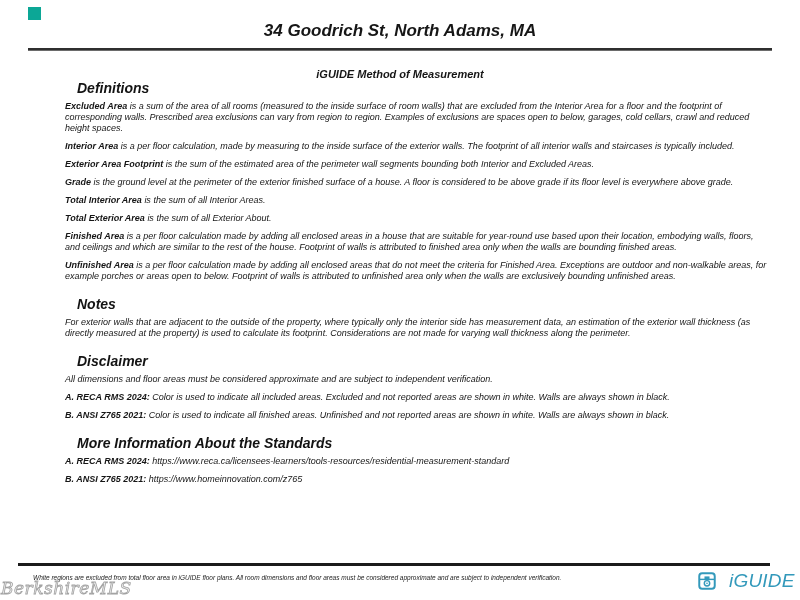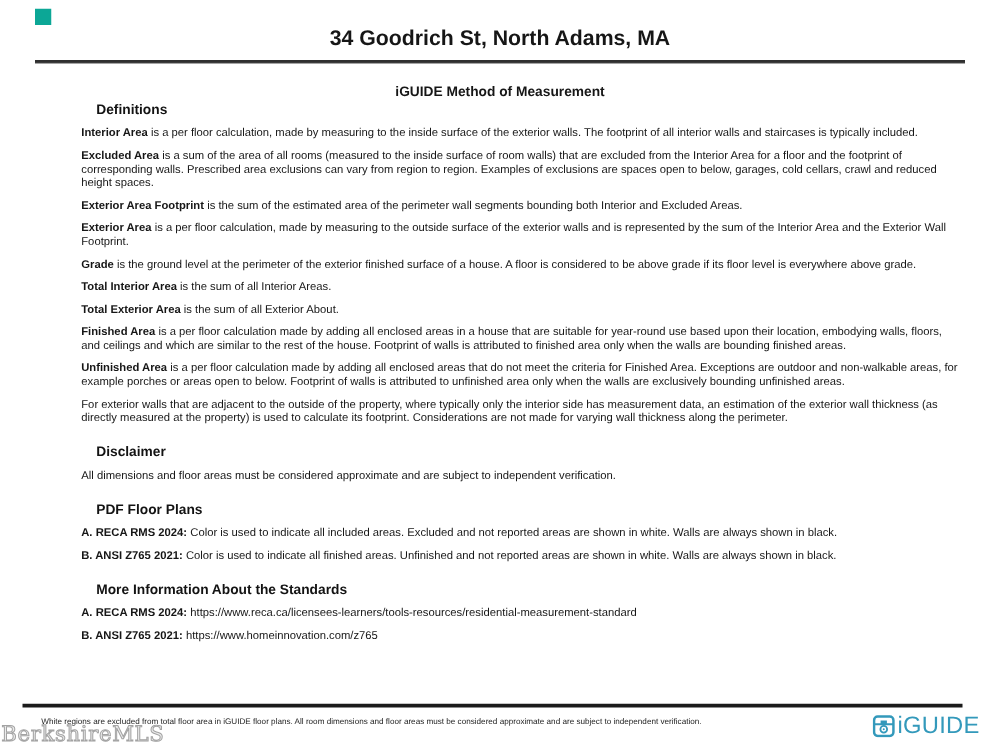--- a/index.html
+++ b/index.html
@@ -1,70 +1,67 @@
 <!DOCTYPE html>
 <html><head>
 <meta charset="utf-8">
 <style>
   * { margin:0; padding:0; box-sizing:border-box; }
   html,body { width:800px; height:600px; background:#ffffff; }
   .page {
     position:relative; width:800px; height:600px; overflow:hidden;
     background:#ffffff; color:#111;
     font-family:"Liberation Sans", sans-serif;
+    font-style:italic;
     -webkit-font-smoothing:antialiased;
   }
   .corner-marker { position:absolute; left:28px; top:7px; width:13px; height:13px; background:#0ca796; }
   .title { padding-top:21px; text-align:center; font-size:17px; font-weight:bold; line-height:19px; color:#161616; }
   .title-rule { margin:8px 28px 0 28px; height:3px;
     background:linear-gradient(to bottom, #2f2f2f 0%, #2f2f2f 62%, #9a9a9a 100%); }
   .subtitle { margin-top:18px; text-align:center; font-size:11px; font-weight:bold; line-height:11px; color:#161616; }
-  .section-heading { margin:17px 0 0 33px; font-size:11px; font-weight:bold; line-height:11px; color:#131313;padding-left:44px; }
+  .section-heading { margin:17px 0 0 33px; font-size:14px; font-weight:bold; line-height:11px; color:#131313;padding-left:44px; }
   .section-heading.first { margin-top:3px; }
   .para { margin:7px 0 0 65px; width:705px; font-size:9px; line-height:11px; color:#161616; }
   .term { font-weight:bold; }
   .footer-rule { position:absolute; left:18px; top:563px; width:752px; height:3px; background:#1b1b1b; }
   .footer-note { position:absolute; left:33px; top:574px; font-size:6.5px; line-height:8px; color:#1c1c1c; }
   .watermark {
     position:absolute; left:1px; top:578px;
     font-family:"DejaVu Serif", serif; font-size:17px; line-height:20px;
     color:#ececec; -webkit-text-stroke:0.8px #a3a3a3; letter-spacing:0.5px;
   }
-  .brand { position:absolute; left:698px; top:571px; display:flex; align-items:center; gap:2px; }
+  .brand { position:absolute; left:698px; top:571px; display:flex; align-items:center; gap:13px; }
   .brand-icon { width:18px; height:18px; display:block; }
   .brand-text { font-size:19px; line-height:19px; letter-spacing:0.2px; }
 </style>
 </head>
 <body>
 
 <div class="page">
 
   <div class="corner-marker"></div>
 
   <div class="title">34 Goodrich St, North Adams, MA</div>
   <div class="title-rule"></div>
   <div class="subtitle">iGUIDE Method of Measurement</div>
 
   <div class="section-heading first">Definitions</div>
 
   <p class="para">
+    <span class="term">Excluded Area</span>
+    <span>is a sum of the area of all rooms (measured to the inside surface of room walls) that are excluded from the Interior Area for a floor and the footprint of corresponding walls. Prescribed area exclusions can vary from region to region. Examples of exclusions are spaces open to below, garages, cold cellars, crawl and reduced height spaces.</span>
+  </p>
+  <p class="para">
     <span class="term">Interior Area</span>
     <span>is a per floor calculation, made by measuring to the inside surface of the exterior walls. The footprint of all interior walls and staircases is typically included.</span>
   </p>
   <p class="para">
-    <span class="term">Excluded Area</span>
-    <span>is a sum of the area of all rooms (measured to the inside surface of room walls) that are excluded from the Interior Area for a floor and the footprint of corresponding walls. Prescribed area exclusions can vary from region to region. Examples of exclusions are spaces open to below, garages, cold cellars, crawl and reduced height spaces.</span>
-  </p>
-  <p class="para">
     <span class="term">Exterior Area Footprint</span>
     <span>is the sum of the estimated area of the perimeter wall segments bounding both Interior and Excluded Areas.</span>
-  </p>
-  <p class="para">
-    <span class="term">Exterior Area</span>
-    <span>is a per floor calculation, made by measuring to the outside surface of the exterior walls and is represented by the sum of the Interior Area and the Exterior Wall Footprint.</span>
   </p>
   <p class="para">
     <span class="term">Grade</span>
     <span>is the ground level at the perimeter of the exterior finished surface of a house. A floor is considered to be above grade if its floor level is everywhere above grade.</span>
   </p>
   <p class="para">
     <span class="term">Total Interior Area</span>
     <span>is the sum of all Interior Areas.</span>
   </p>
   <p class="para">
@@ -73,26 +70,26 @@
   </p>
   <p class="para">
     <span class="term">Finished Area</span>
     <span>is a per floor calculation made by adding all enclosed areas in a house that are suitable for year-round use based upon their location, embodying walls, floors, and ceilings and which are similar to the rest of the house. Footprint of walls is attributed to finished area only when the walls are bounding finished areas.</span>
   </p>
   <p class="para">
     <span class="term">Unfinished Area</span>
     <span>is a per floor calculation made by adding all enclosed areas that do not meet the criteria for Finished Area. Exceptions are outdoor and non-walkable areas, for example porches or areas open to below. Footprint of walls is attributed to unfinished area only when the walls are exclusively bounding unfinished areas.</span>
   </p>
 
+  <div class="section-heading">Notes</div>
   <p class="para">For exterior walls that are adjacent to the outside of the property, where typically only the interior side has measurement data, an estimation of the exterior wall thickness (as directly measured at the property) is used to calculate its footprint. Considerations are not made for varying wall thickness along the perimeter.</p>
 
   <div class="section-heading">Disclaimer</div>
   <p class="para">All dimensions and floor areas must be considered approximate and are subject to independent verification.</p>
 
-  <div class="section-heading">PDF Floor Plans</div>
   <p class="para">
     <span class="term">A. RECA RMS 2024:</span>
     <span>Color is used to indicate all included areas. Excluded and not reported areas are shown in white. Walls are always shown in black.</span>
   </p>
   <p class="para">
     <span class="term">B. ANSI Z765 2021:</span>
     <span>Color is used to indicate all finished areas. Unfinished and not reported areas are shown in white. Walls are always shown in black.</span>
   </p>
 
   <div class="section-heading">More Information About the Standards</div>

